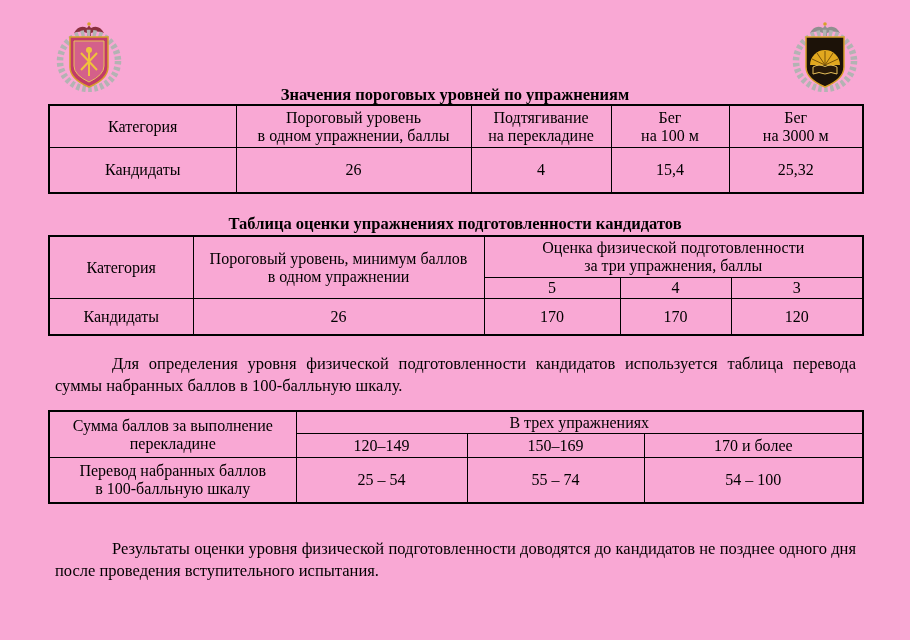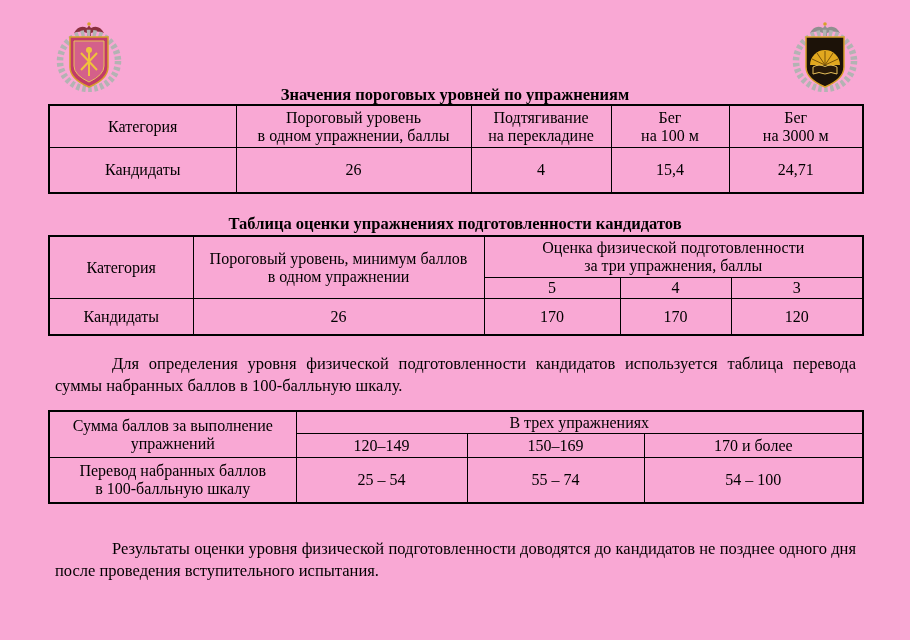--- a/index.html
+++ b/index.html
@@ -124,21 +124,21 @@
         <td class="pre">Бег
 на 100 м</td>
         <td class="pre">Бег
 на 3000 м</td>
       </tr>
       <tr>
         <td style="height:40px">Кандидаты</td>
         <td>26</td>
         <td>4</td>
         <td>15,4</td>
-        <td>24,71</td>
+        <td>25,32</td>
       </tr>
     </tbody>
       </table>
 
     <div class="tbl-title t2-title">Таблица оценки упражнениях подготовленности кандидатов</div>
     <table>
       <colgroup>
         <col style="width:144px">
           <col style="width:291px">
           <col style="width:136px">
@@ -173,21 +173,21 @@
     <table>
       <colgroup>
         <col style="width:247px">
           <col style="width:171px">
           <col style="width:177px">
           <col style="width:219px">
       </colgroup>
       <tbody>
           <tr>
         <td rowspan="2" class="pre">Сумма баллов за выполнение
-упражнений</td>
+перекладине</td>
         <td colspan="3" style="height:21px;padding:0 4px">В трех упражнениях</td>
       </tr>
       <tr>
         <td style="height:23px;padding:0 4px">120–149</td>
         <td style="padding:0 4px">150–169</td>
         <td style="padding:0 4px">170 и более</td>
       </tr>
       <tr>
         <td class="pre" style="height:40px">Перевод набранных баллов
 в 100-балльную шкалу</td>

